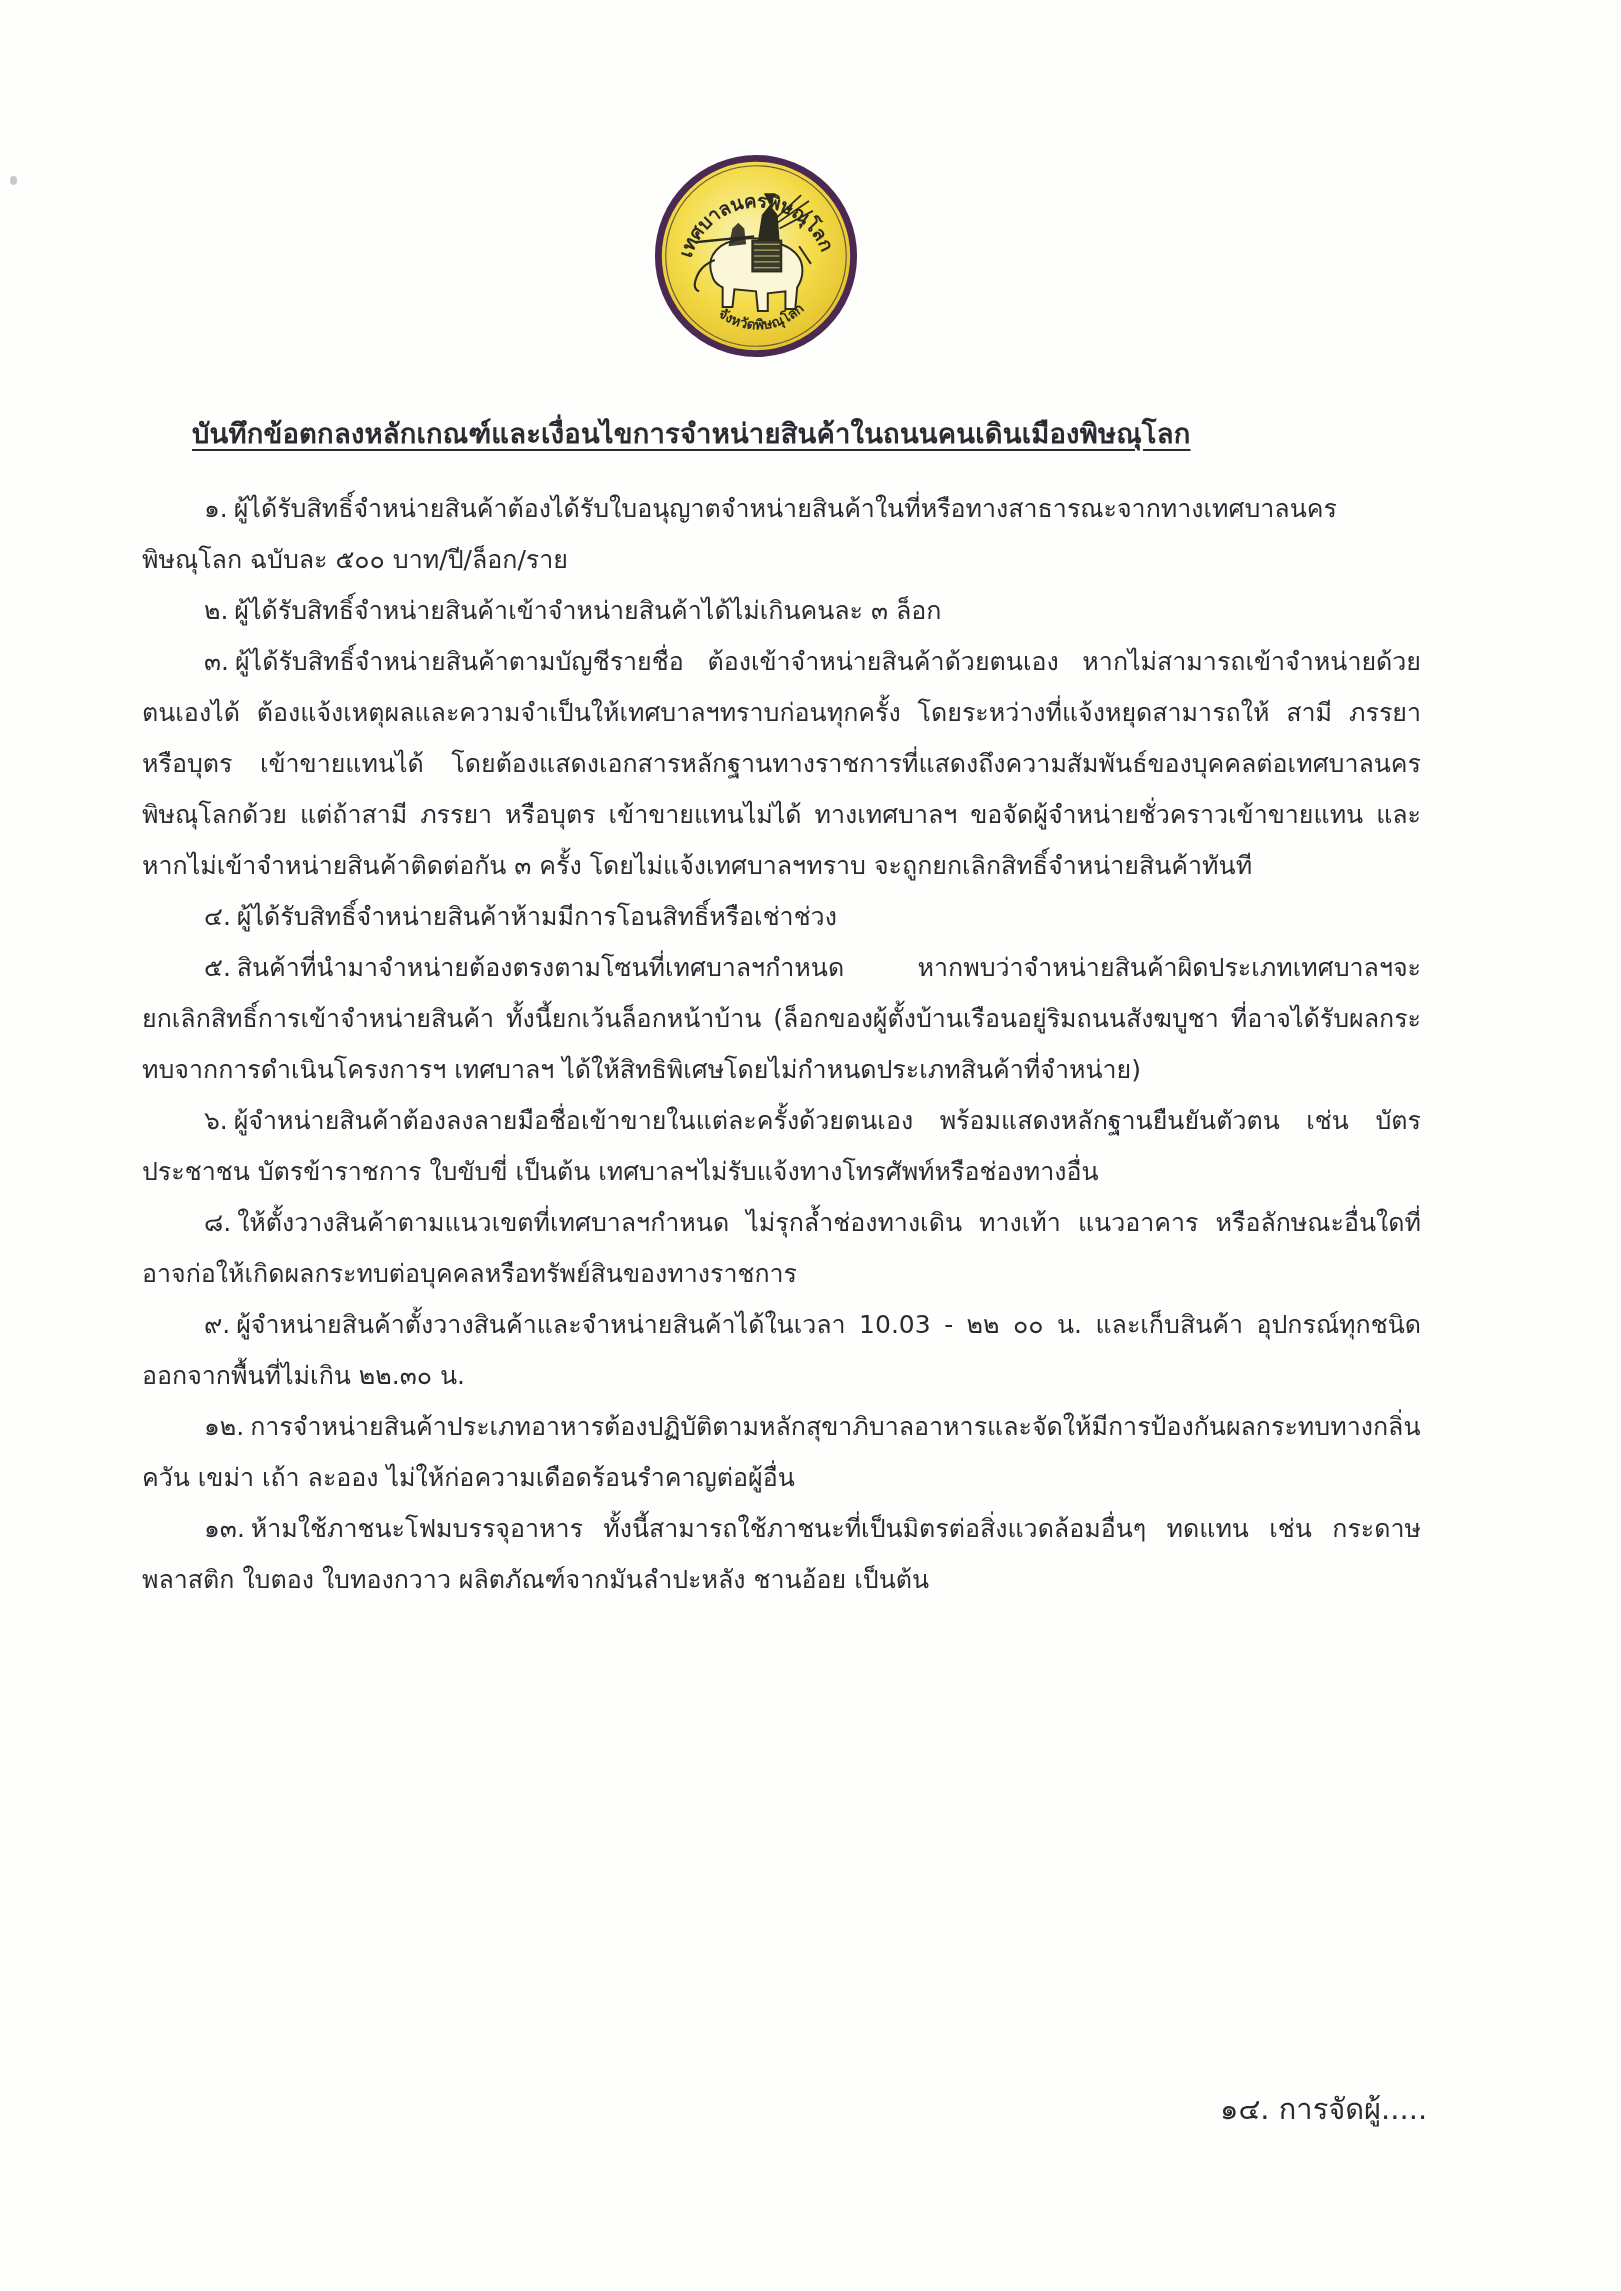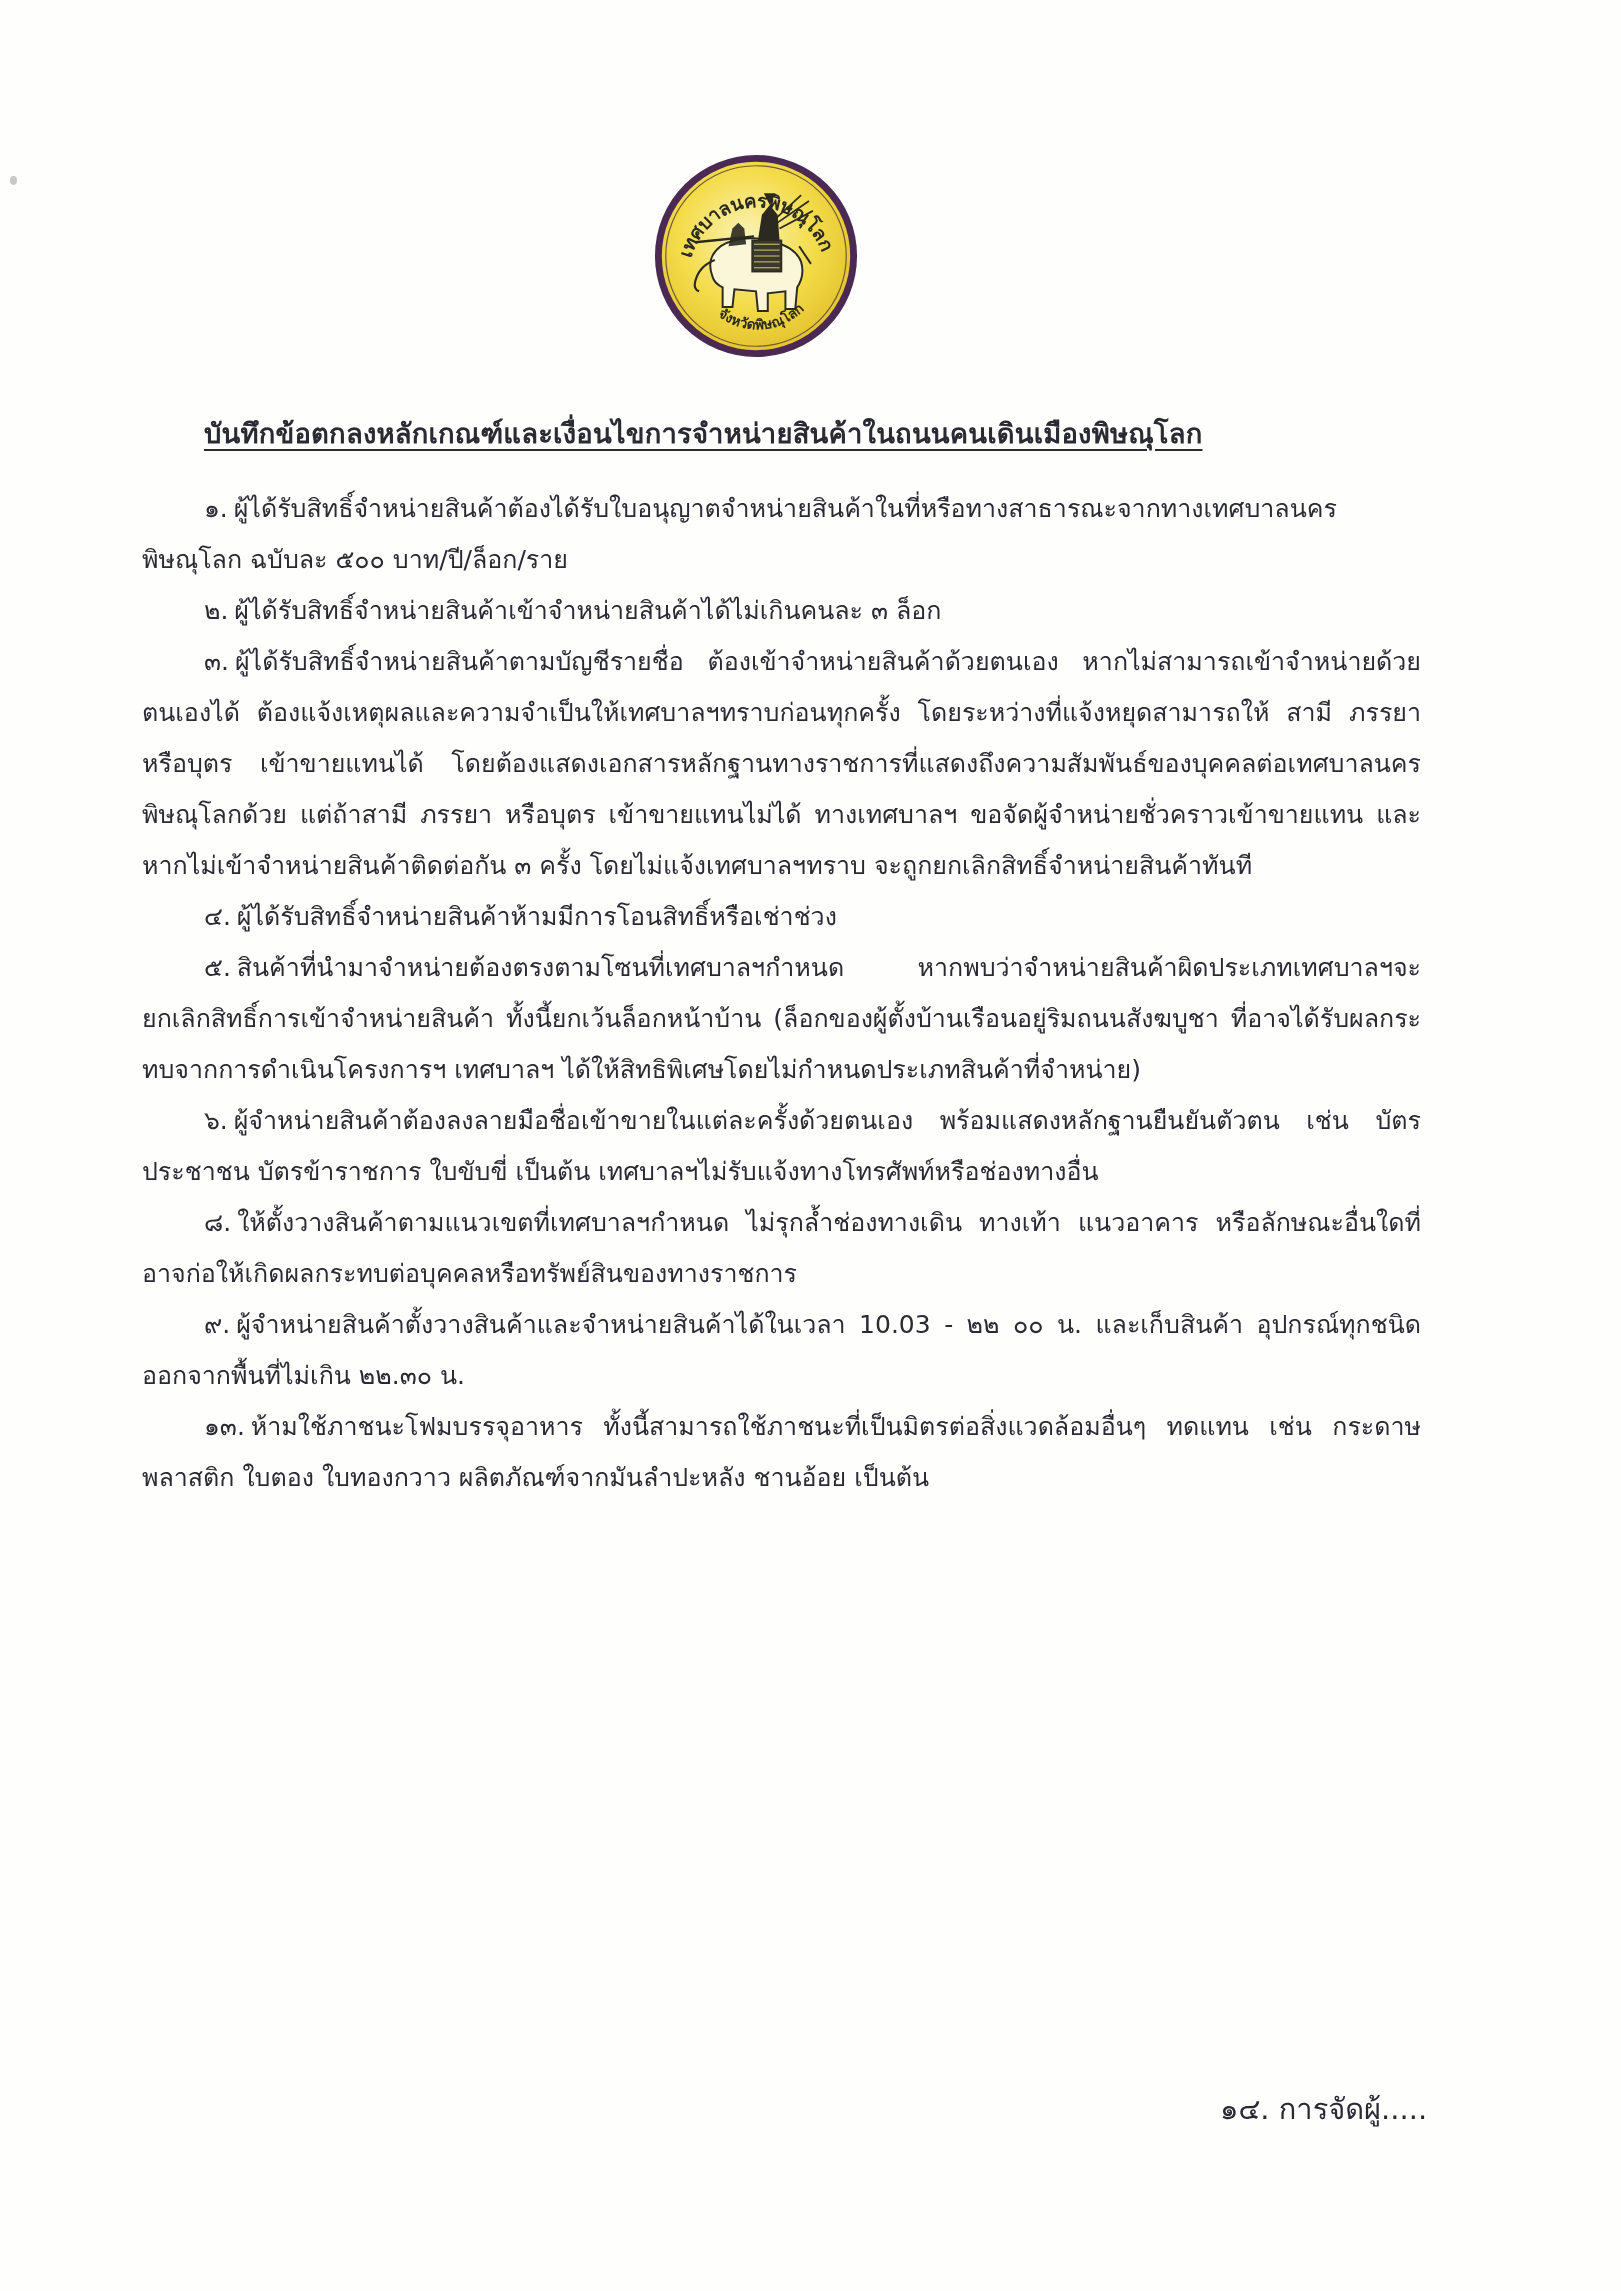--- a/index.html
+++ b/index.html
@@ -28,21 +28,21 @@
       border-radius: 50%;
       background: #c8c8c8;
     }
     .seal {
       position: absolute;
       left: 652px; top: 152px;
       width: 208px; height: 208px;
     }
     .title {
       position: absolute;
-      left: 204px; top: 412px;
+      left: 192px; top: 412px;
       width: 1176px;
       font-size: 27.4px;
       font-weight: bold;
       text-decoration: underline;
       text-underline-offset: 5.9px;
       white-space: nowrap;
       letter-spacing: 0.2px;
     }
     .body-text {
       position: absolute;
@@ -116,19 +116,20 @@
 
   <div class="body-text">
     <p class="para"><span class="num">๑.</span><span>ผู้ได้รับสิทธิ์จำหน่ายสินค้าต้องได้รับใบอนุญาตจำหน่ายสินค้าในที่หรือทางสาธารณะจากทางเทศบาลนครพิษณุโลก ฉบับละ ๕๐๐ บาท/ปี/ล็อก/ราย</span></p>
     <p class="para"><span class="num">๒.</span><span>ผู้ได้รับสิทธิ์จำหน่ายสินค้าเข้าจำหน่ายสินค้าได้ไม่เกินคนละ ๓ ล็อก</span></p>
     <p class="para"><span class="num">๓.</span><span>ผู้ได้รับสิทธิ์จำหน่ายสินค้าตามบัญชีรายชื่อ ต้องเข้าจำหน่ายสินค้าด้วยตนเอง หากไม่สามารถเข้าจำหน่ายด้วยตนเองได้ ต้องแจ้งเหตุผลและความจำเป็นให้เทศบาลฯทราบก่อนทุกครั้ง โดยระหว่างที่แจ้งหยุดสามารถให้ สามี ภรรยา หรือบุตร เข้าขายแทนได้ โดยต้องแสดงเอกสารหลักฐานทางราชการที่แสดงถึงความสัมพันธ์ของบุคคลต่อเทศบาลนครพิษณุโลกด้วย แต่ถ้าสามี ภรรยา หรือบุตร เข้าขายแทนไม่ได้ ทางเทศบาลฯ ขอจัดผู้จำหน่ายชั่วคราวเข้าขายแทน และหากไม่เข้าจำหน่ายสินค้าติดต่อกัน ๓ ครั้ง โดยไม่แจ้งเทศบาลฯทราบ จะถูกยกเลิกสิทธิ์จำหน่ายสินค้าทันที</span></p>
     <p class="para"><span class="num">๔.</span><span>ผู้ได้รับสิทธิ์จำหน่ายสินค้าห้ามมีการโอนสิทธิ์หรือเช่าช่วง</span></p>
     <p class="para"><span class="num">๕.</span><span>สินค้าที่นำมาจำหน่ายต้องตรงตามโซนที่เทศบาลฯกำหนด หากพบว่าจำหน่ายสินค้าผิดประเภทเทศบาลฯจะยกเลิกสิทธิ์การเข้าจำหน่ายสินค้า ทั้งนี้ยกเว้นล็อกหน้าบ้าน (ล็อกของผู้ตั้งบ้านเรือนอยู่ริมถนนสังฆบูชา ที่อาจได้รับผลกระทบจากการดำเนินโครงการฯ เทศบาลฯ ได้ให้สิทธิพิเศษโดยไม่กำหนดประเภทสินค้าที่จำหน่าย)</span></p>
     <p class="para"><span class="num">๖.</span><span>ผู้จำหน่ายสินค้าต้องลงลายมือชื่อเข้าขายในแต่ละครั้งด้วยตนเอง พร้อมแสดงหลักฐานยืนยันตัวตน เช่น บัตรประชาชน บัตรข้าราชการ ใบขับขี่ เป็นต้น เทศบาลฯไม่รับแจ้งทางโทรศัพท์หรือช่องทางอื่น</span></p>
     <p class="para"><span class="num">๘.</span><span>ให้ตั้งวางสินค้าตามแนวเขตที่เทศบาลฯกำหนด ไม่รุกล้ำช่องทางเดิน ทางเท้า แนวอาคาร หรือลักษณะอื่นใดที่อาจก่อให้เกิดผลกระทบต่อบุคคลหรือทรัพย์สินของทางราชการ</span></p>
     <p class="para"><span class="num">๙.</span><span>ผู้จำหน่ายสินค้าตั้งวางสินค้าและจำหน่ายสินค้าได้ในเวลา 10.03 - ๒๒ ๐๐ น. และเก็บสินค้า อุปกรณ์ทุกชนิด ออกจากพื้นที่ไม่เกิน ๒๒.๓๐ น.</span></p>
+    <p class="para"><span class="num">๑๒.</span><span>การจำหน่ายสินค้าประเภทอาหารต้องปฏิบัติตามหลักสุขาภิบาลอาหารและจัดให้มีการป้องกันผลกระทบทางกลิ่น ควัน เขม่า เถ้า ละออง ไม่ให้ก่อความเดือดร้อนรำคาญต่อผู้อื่น</span></p>
     <p class="para"><span class="num">๑๓.</span><span>ห้ามใช้ภาชนะโฟมบรรจุอาหาร ทั้งนี้สามารถใช้ภาชนะที่เป็นมิตรต่อสิ่งแวดล้อมอื่นๆ ทดแทน เช่น กระดาษพลาสติก ใบตอง ใบทองกวาว ผลิตภัณฑ์จากมันลำปะหลัง ชานอ้อย เป็นต้น</span></p>
   </div>
 
   <div class="continued">๑๔. การจัดผู้.....</div>
 
 </div>
 
 
 </body></html>

